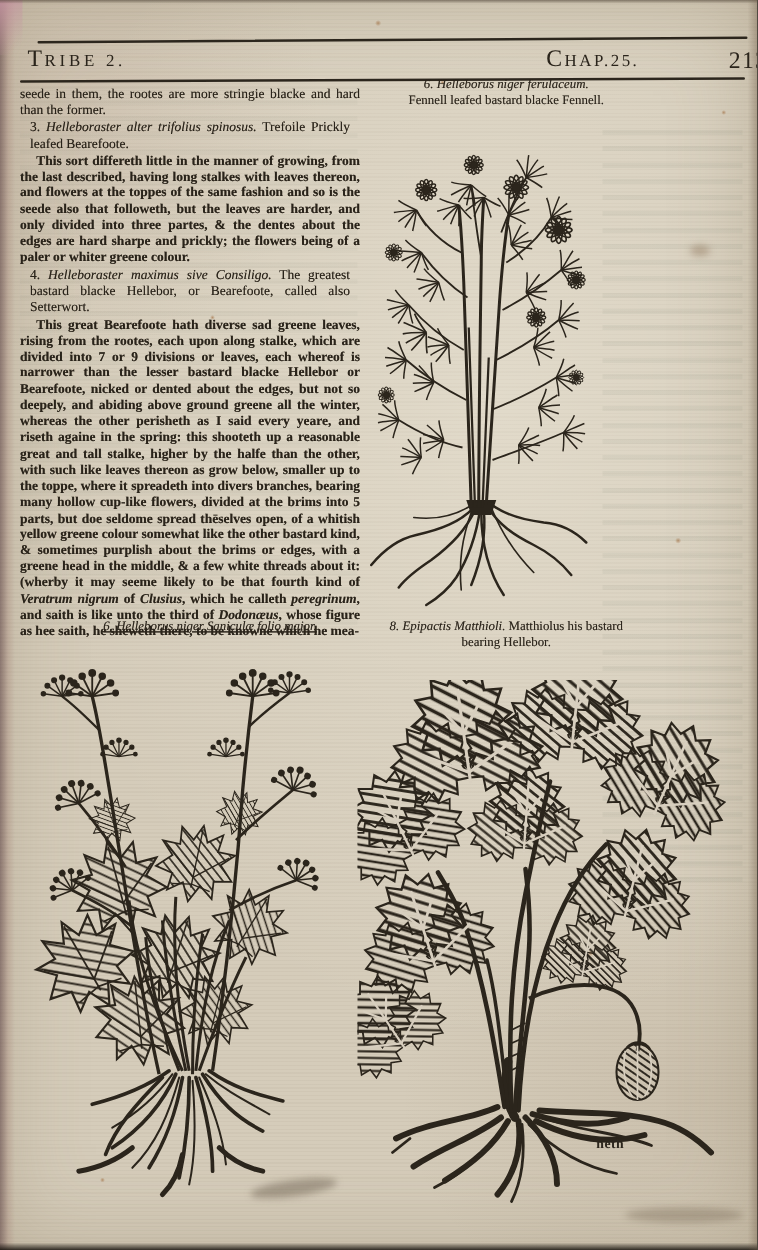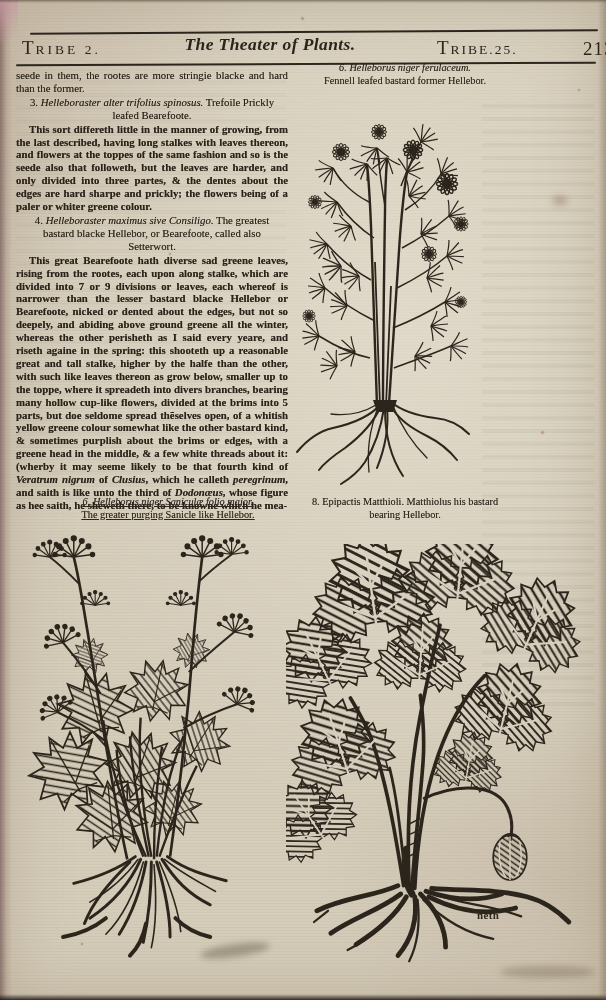--- a/index.html
+++ b/index.html
@@ -43,21 +43,21 @@
   .tribe{position:absolute;left:22px;top:37px;font-size:13.5px;letter-spacing:3px;}
   .tribe::first-letter,.chap::first-letter{font-size:19px;letter-spacing:2px;}
   .ptitle{position:absolute;left:130px;top:34px;width:280px;text-align:center;
     font-style:italic;font-weight:600;font-size:17.5px;letter-spacing:0.4px;}
   .chap{position:absolute;left:437px;top:37px;font-size:13.5px;letter-spacing:2px;}
   .pnum{position:absolute;left:543px;top:38px;font-size:19px;letter-spacing:1px;margin-left:40px;}
   
   .leftcol{position:absolute;left:16px;top:69px;width:272px;font-size:10.8px;line-height:12.9px;
     text-align:justify;color:#29231a;text-shadow:0 0 0.4px rgba(46,36,24,0.55);}
   .leftcol p{margin:0;}
-  .leftcol p.head{text-align:center;margin:1px 8px 1px 8px;}
+  .leftcol p.head{margin:1px 8px 1px 8px;}
   .leftcol p.indent{text-indent:13px;font-weight:bold;}
   
   .cap{position:absolute;text-align:center;font-size:10.3px;line-height:12.6px;color:#2c261d;
     text-shadow:0 0 0.4px rgba(46,36,24,0.5);}
   .cap .lat{font-style:italic;}
   .cap5{left:290px;top:62px;width:230px;}
   .cap6{left:39px;top:496px;width:258px;text-decoration:underline;}
   .cap8{left:296px;top:496px;width:218px;}
   .woodcut{position:absolute;}
   .wc5{left:281px;top:106px;}
@@ -84,36 +84,35 @@
     <div class="spot s1"></div>
     <div class="spot s2"></div>
     <div class="spot s3"></div>
     <div class="spot s4"></div>
     <div class="spot s5"></div>
     <div class="spot s6"></div>
     <div class="spot s7"></div>
 
     <div class="hdr-rule r1"></div>
     <div class="tribe">TRIBE 2.</div>
-    <div class="ptitle">The Theater of Plants.</div>
-    <div class="chap">TRIBE.25.</div>
+    <div class="chap">CHAP.25.</div>
     <div class="pnum">213</div>
     <div class="hdr-rule r2"></div>
 
     <div class="leftcol">
       <p>seede in them, the rootes are more stringie blacke and hard than the former.</p>
       <p class="head"><span>3. </span><span style="font-style: italic;">Helleboraster alter trifolius spinosus.</span><span> Trefoile Prickly leafed Bearefoote.</span></p>
       <p class="indent">This sort differeth little in the manner of growing, from the last described, having long stalkes with leaves thereon, and flowers at the toppes of the same fashion and so is the seede also that followeth, but the leaves are harder, and only divided into three partes, &amp; the dentes about the edges are hard sharpe and prickly; the flowers being of a paler or whiter greene colour.</p>
       <p class="head"><span>4. </span><span style="font-style: italic;">Helleboraster maximus sive Consiligo.</span><span> The greatest bastard blacke Hellebor, or Bearefoote, called also Setterwort.</span></p>
       <p class="indent"><span>This great Bearefoote hath diverse sad greene leaves, rising from the rootes, each upon along stalke, which are divided into 7 or 9 divisions or leaves, each whereof is narrower than the lesser bastard blacke Hellebor or Bearefoote, nicked or dented about the edges, but not so deepely, and abiding above ground greene all the winter, whereas the other perisheth as I said every yeare, and riseth againe in the spring: this shooteth up a reasonable great and tall stalke, higher by the halfe than the other, with such like leaves thereon as grow below, smaller up to the toppe, where it spreadeth into divers branches, bearing many hollow cup-like flowers, divided at the brims into 5 parts, but doe seldome spread thēselves open, of a whitish yellow greene colour somewhat like the other bastard kind, &amp; sometimes purplish about the brims or edges, with a greene head in the middle, &amp; a few white threads about it: (wherby it may seeme likely to be that fourth kind of </span><span style="font-style: italic;">Veratrum nigrum</span><span> of </span><span style="font-style: italic;">Clusius</span><span>, which he calleth </span><span style="font-style: italic;">peregrinum</span><span>, and saith is like unto the third of </span><span style="font-style: italic;">Dodonæus</span><span>, whose figure as hee saith, he sheweth there, to be knowne which he mea-</span></p>
     </div>
 
     <div class="cap cap5">
       <div class="lat">6. Helleborus niger ferulaceum.</div>
-      <div>Fennell leafed bastard former Hellebor.</div>
+      <div>Fennell leafed bastard blacke Fennell.</div>
     </div>
 
     <svg class="woodcut wc5" width="205" height="385" viewBox="0 0 205 385" role="img">
       <defs>
         <g id="tf" stroke="#2b251c" stroke-width="1.2" fill="none">
           <path d="M0 0C-6 -1 -11 -2 -17 -2"></path>
             <path d="M0 0C-6 -4 -10 -7 -15 -10"></path>
           <path d="M0 0C-3 -6 -5 -10 -6 -15"></path>
             <path d="M0 0C-6 2 -11 3 -16 5"></path>
           <path d="M0 0C-5 5 -9 8 -13 11"></path>
@@ -199,25 +198,24 @@
         <use href="#fl" transform="translate(180,118) scale(0.85)"></use>
           <use href="#fl" transform="translate(34,96) scale(0.8)"></use>
         <use href="#fl" transform="translate(148,148) scale(0.9)"></use>
           <use href="#fl" transform="translate(28,210) scale(0.75)"></use>
         <use href="#fl" transform="translate(180,196) scale(0.7)"></use>
       </g>
     </svg>
 
     <div class="cap cap6">
       <div class="lat">6. Helleborus niger Saniculæ folio major.</div>
-      <div>The greater purging Sanicle like Hellebor.</div>
     </div>
 
     <div class="cap cap8">
-      <div><span style="">8. Epipactis Matthioli. </span><span>Matthiolus his bastard bearing Hellebor.</span></div>
+      <div><span style="font-style: italic;">8. Epipactis Matthioli. </span><span>Matthiolus his bastard bearing Hellebor.</span></div>
     </div>
 
     <svg class="woodcut wc6" width="268" height="428" viewBox="0 0 200 320" role="img">
       <defs>
         <g id="um" stroke="#2b251c" stroke-width="1.1">
           <path d="M0 0L-11 -8" fill="none"></path>
             <circle cx="-11" cy="-8" r="1.7" fill="#2b251c"></circle>
           <path d="M0 0L-6 -12" fill="none"></path>
             <circle cx="-6" cy="-12" r="1.7" fill="#2b251c"></circle>
           <path d="M0 0L0 -14" fill="none"></path>

